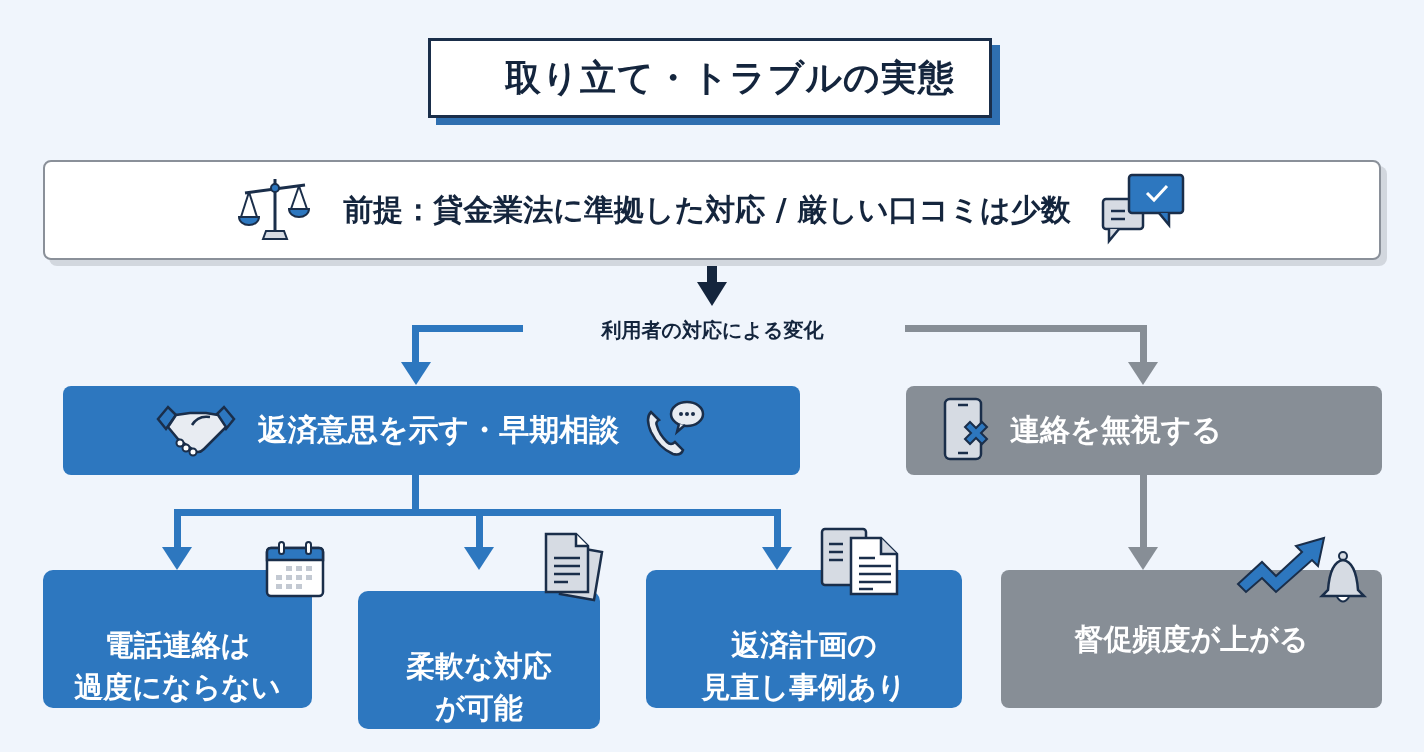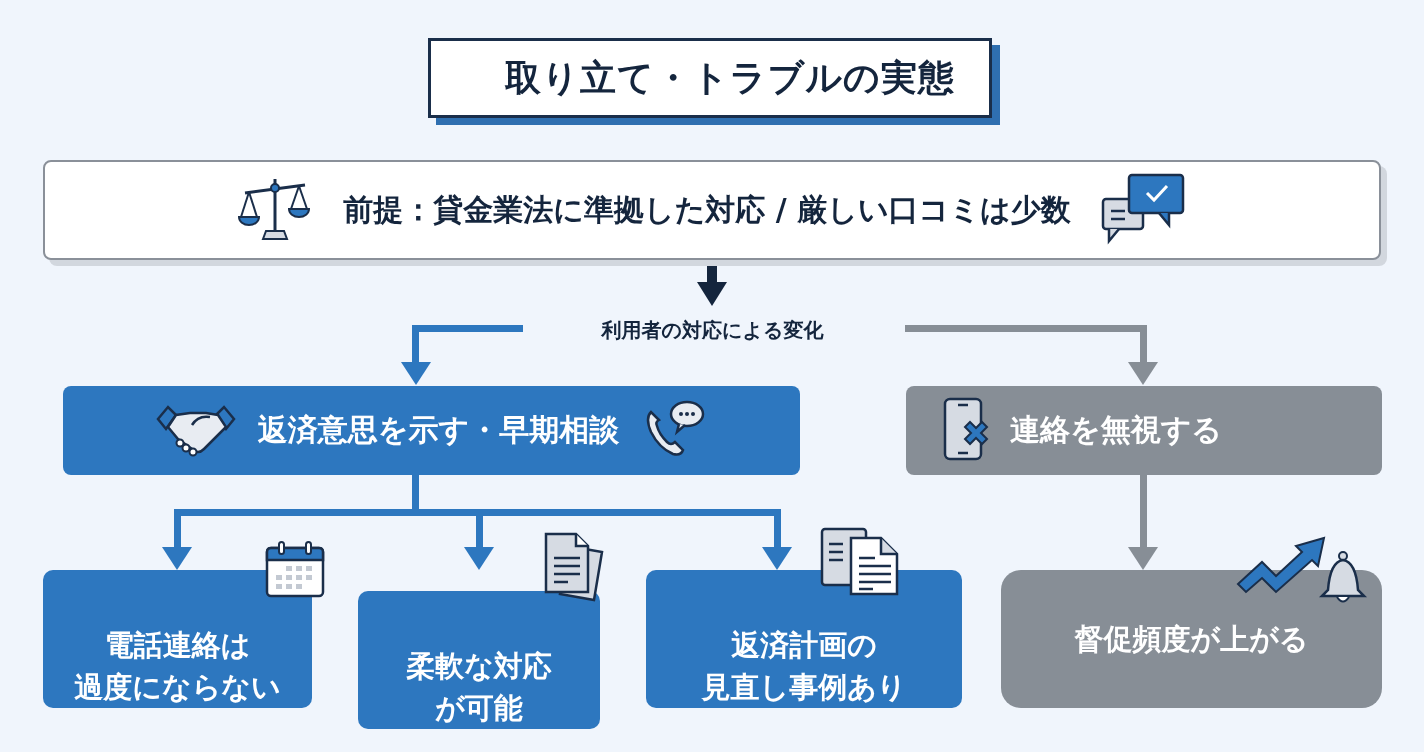--- a/index.html
+++ b/index.html
@@ -39,21 +39,21 @@
     display: flex; align-items: center; justify-content: center; gap: 14px;
   }
   .box-text { font-size: 30px; font-weight: bold; color: #ffffff; }
   .child {
     top: 570px; height: 138px; background: #2d77bf; border-radius: 10px;
     display: flex; align-items: flex-end; justify-content: center; text-align: center;
   }
   .child-text { font-size: 29px; font-weight: bold; color: #ffffff; line-height: 1.45; white-space: pre-line; }
   .gray-child {
     left: 1001px; top: 570px; width: 381px; height: 138px;
-    background: #878e96; border-radius: 20px;
+    background: #878e96; border-radius: 8px;
     display: flex; align-items: center; justify-content: center;
   }
   svg.lines { position: absolute; left: 0; top: 0; }
   .icon { display: inline-block; }
 </style>
 </head>
 <body>
 
 <svg class="lines" width="1424" height="752">
 

